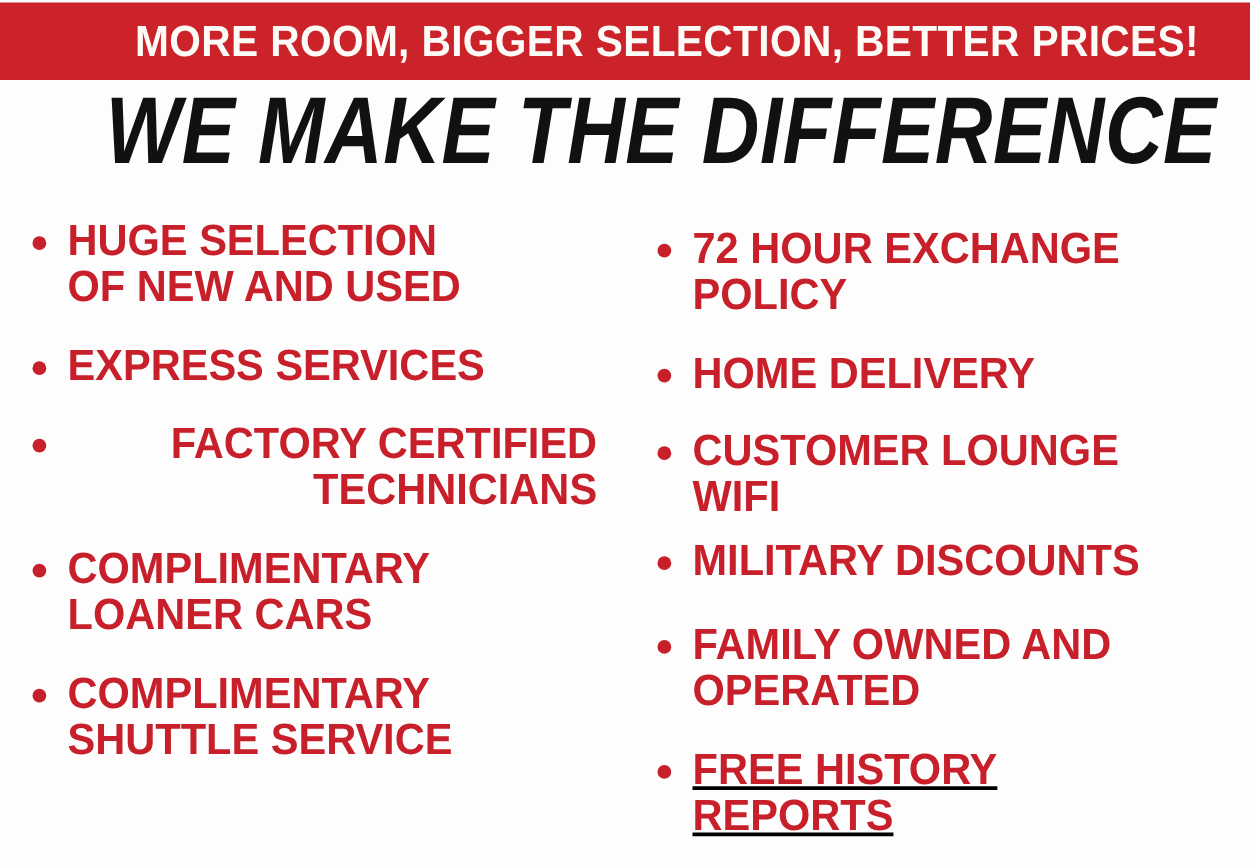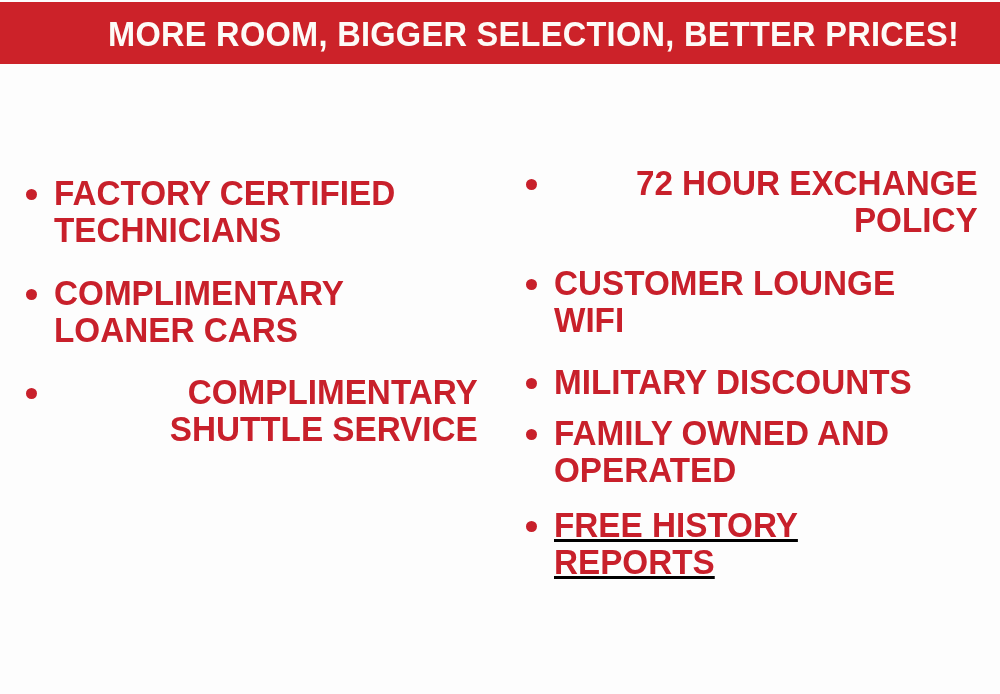--- a/index.html
+++ b/index.html
@@ -117,40 +117,52 @@
     white-space: pre-line;
   }
 
   
   .column-left  .bullet-item:nth-child(1) { margin-top: 14px;  margin-bottom: 26px; }
   .column-left  .bullet-item:nth-child(2) { margin-bottom: 25px; }
   .column-left  .bullet-item:nth-child(3) { margin-bottom: 26px; text-align: right; }
   .column-left  .bullet-item:nth-child(4) { margin-bottom: 26px; }
   .column-left  .bullet-item:nth-child(5) { margin-bottom: 0; }
 
-  .column-right .bullet-item:nth-child(1) { margin-top: 4px;  margin-bottom: 26px; text-align: right; }
+  .column-right .bullet-item:nth-child(1) { margin-top: 20px;  margin-bottom: 26px; }
   .column-right .bullet-item:nth-child(2) { margin-bottom: 25px; }
   .column-right .bullet-item:nth-child(3) { }
-  .column-right .bullet-item:nth-child(4) { margin-bottom: 18px; }
-  .column-right .bullet-item:nth-child(5) { margin-bottom: 26px; text-decoration: underline; }
+  .column-right .bullet-item:nth-child(4) { margin-bottom: 30px; }
+  .column-right .bullet-item:nth-child(5) { margin-bottom: 26px; }
   .column-right .bullet-item:nth-child(6) { margin-bottom: 0; text-decoration: underline; }
 </style>
 </head>
 <body>
 
 <div class="poster">
 
   <div class="banner">
     <span class="banner-text">MORE ROOM, BIGGER SELECTION, BETTER PRICES!</span>
   </div>
 
+  <div class="headline">
+    <span class="headline-text">WE MAKE THE DIFFERENCE</span>
+  </div>
 
   <div class="columns">
 
     <div class="column column-left">
+      <div class="bullet-item">
+        <span class="bullet-dot"></span>
+        <span class="bullet-text">HUGE SELECTION
+OF NEW AND USED</span>
+      </div>
+      <div class="bullet-item">
+        <span class="bullet-dot"></span>
+        <span class="bullet-text">EXPRESS SERVICES</span>
+      </div>
       <div class="bullet-item">
         <span class="bullet-dot"></span>
         <span class="bullet-text">FACTORY CERTIFIED
 TECHNICIANS</span>
       </div>
       <div class="bullet-item">
         <span class="bullet-dot"></span>
         <span class="bullet-text">COMPLIMENTARY
 LOANER CARS</span>
       </div>
@@ -162,20 +174,24 @@
     </div>
 
     <div class="column column-right">
       <div class="bullet-item">
         <span class="bullet-dot"></span>
         <span class="bullet-text">72 HOUR EXCHANGE
 POLICY</span>
       </div>
       <div class="bullet-item">
         <span class="bullet-dot"></span>
+        <span class="bullet-text">HOME DELIVERY</span>
+      </div>
+      <div class="bullet-item">
+        <span class="bullet-dot"></span>
         <span class="bullet-text">CUSTOMER LOUNGE
 WIFI</span>
       </div>
       <div class="bullet-item">
         <span class="bullet-dot"></span>
         <span class="bullet-text">MILITARY DISCOUNTS</span>
       </div>
       <div class="bullet-item">
         <span class="bullet-dot"></span>
         <span class="bullet-text">FAMILY OWNED AND

